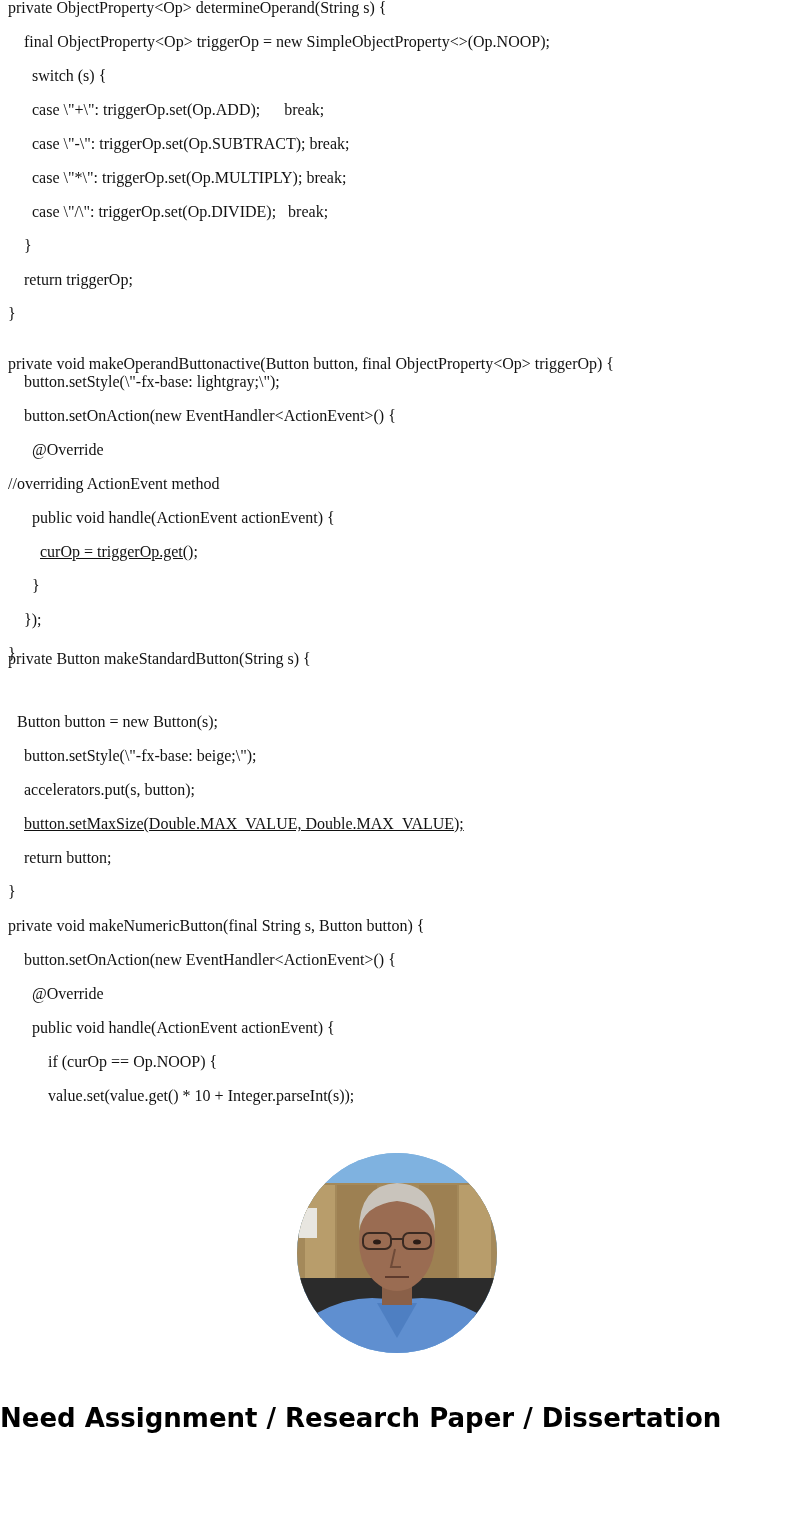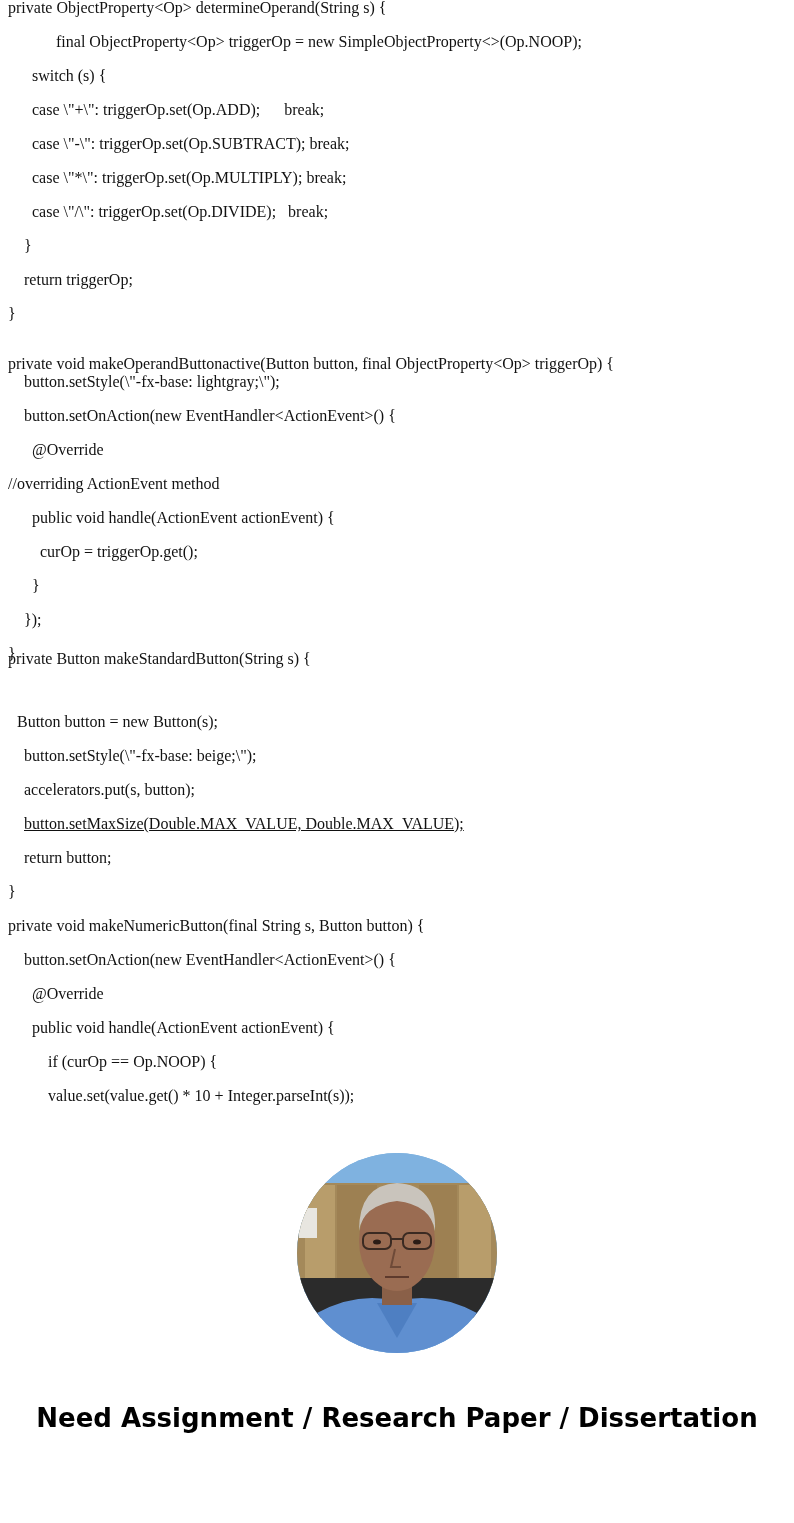--- a/index.html
+++ b/index.html
@@ -36,51 +36,51 @@
       height: 200px;
       border-radius: 50%;
       overflow: hidden;
       background: #6fa8dc;
     }
     .avatar svg { display: block; }
     .footer {
       position: absolute;
       left: 0;
       top: 1403px;
-      width: 794px;
+      width: 710px;
       text-align: center;
       font-family: "DejaVu Sans", sans-serif;
       font-weight: bold;
       font-size: 26px;
       line-height: 30px;
       color: #000000;
     }
     .footer div { white-space: nowrap; }
   </style>
 </head>
 <body>
 
 <div class="code" id="code">
     <div class="line" style="left: 8px; top: -2px;">private ObjectProperty&lt;Op&gt; determineOperand(String s) {</div>
-    <div class="line" style="left: 24px; top: 32px; margin-left: 32px;">final ObjectProperty&lt;Op&gt; triggerOp = new SimpleObjectProperty&lt;&gt;(Op.NOOP);</div>
+    <div class="line" style="left: 24px; top: 32px;">final ObjectProperty&lt;Op&gt; triggerOp = new SimpleObjectProperty&lt;&gt;(Op.NOOP);</div>
     <div class="line" style="left: 32px; top: 66px;">switch (s) {</div>
     <div class="line" style="left: 32px; top: 100px;">case \"+\": triggerOp.set(Op.ADD);      break;</div>
     <div class="line" style="left: 32px; top: 134px;">case \"-\": triggerOp.set(Op.SUBTRACT); break;</div>
     <div class="line" style="left: 32px; top: 168px;">case \"*\": triggerOp.set(Op.MULTIPLY); break;</div>
     <div class="line" style="left: 32px; top: 202px;">case \"/\": triggerOp.set(Op.DIVIDE);   break;</div>
     <div class="line" style="left: 24px; top: 236px;">}</div>
     <div class="line" style="left: 24px; top: 270px;">return triggerOp;</div>
     <div class="line" style="left: 8px; top: 304px;">}</div>
     <div class="line" style="left: 8px; top: 354px;">private void makeOperandButtonactive(Button button, final ObjectProperty&lt;Op&gt; triggerOp) {</div>
     <div class="line" style="left: 24px; top: 372px;">button.setStyle(\"-fx-base: lightgray;\");</div>
     <div class="line" style="left: 24px; top: 406px;">button.setOnAction(new EventHandler&lt;ActionEvent&gt;() {</div>
     <div class="line" style="left: 32px; top: 440px;">@Override</div>
     <div class="line" style="left: 8px; top: 474px;">//overriding ActionEvent method</div>
     <div class="line" style="left: 32px; top: 508px;">public void handle(ActionEvent actionEvent) {</div>
-    <div class="line" style="left: 40px; top: 542px;">curOp = triggerOp.get();</div>
+    <div class="line" style="left: 40px; top: 542px; text-decoration: underline;">curOp = triggerOp.get();</div>
     <div class="line" style="left: 32px; top: 576px;">}</div>
     <div class="line" style="left: 24px; top: 610px;">});</div>
     <div class="line" style="left: 8px; top: 644px;">}</div>
     <div class="line" style="left: 8px; top: 649px;">private Button makeStandardButton(String s) {</div>
     <div class="line" style="left: 17px; top: 712px;">Button button = new Button(s);</div>
     <div class="line" style="left: 24px; top: 746px;">button.setStyle(\"-fx-base: beige;\");</div>
     <div class="line" style="left: 24px; top: 780px;">accelerators.put(s, button);</div>
     <div class="line" style="left: 24px; top: 814px; text-decoration: underline;">button.setMaxSize(Double.MAX_VALUE, Double.MAX_VALUE);</div>
     <div class="line" style="left: 24px; top: 848px;">return button;</div>
     <div class="line" style="left: 8px; top: 882px;">}</div>

